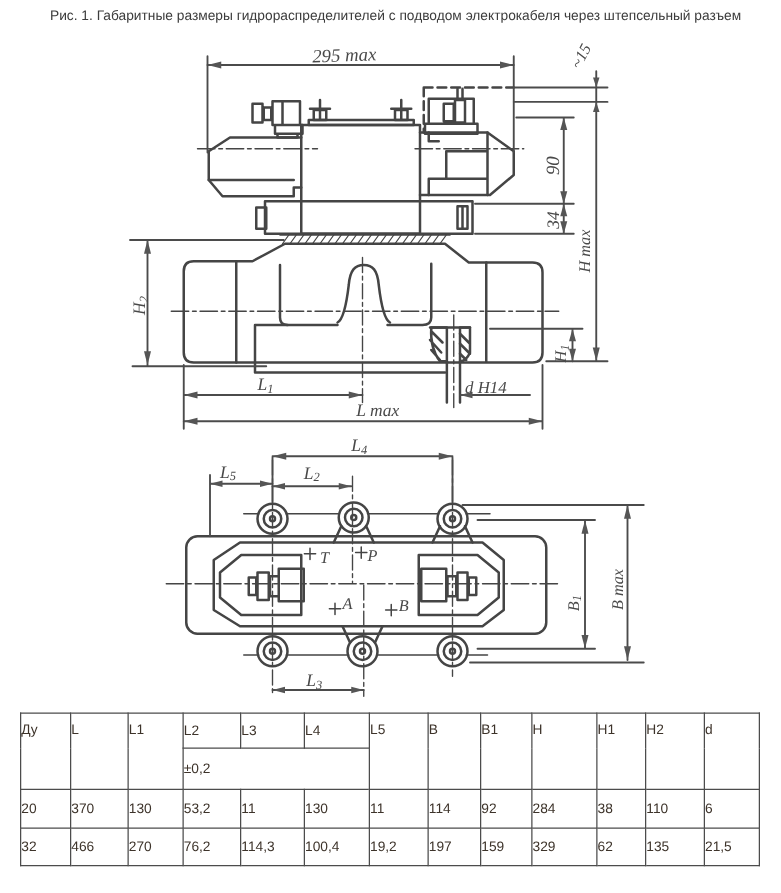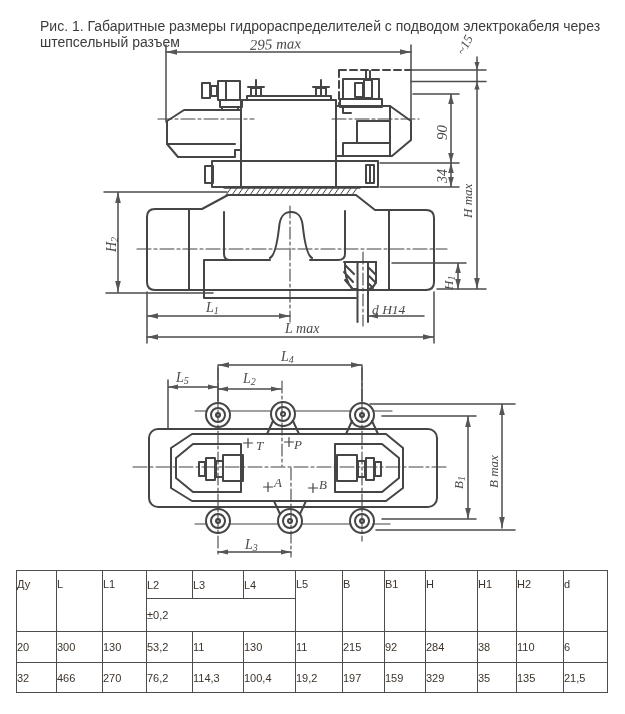--- a/index.html
+++ b/index.html
@@ -1,17 +1,17 @@
 <!DOCTYPE html>
 <html><head>
 <meta charset="utf-8">
 <style>
 html,body{margin:0;padding:0;background:#ffffff;width:625px;height:714px;overflow:hidden}
 body{font-family:"Liberation Sans",sans-serif;position:relative}
-#cap{position:absolute;left:40px;top:18px;font-size:14px;color:#3c3c3c;letter-spacing:0}
+#cap{position:absolute;left:40px;top:7px;font-size:11px;color:#3c3c3c;letter-spacing:0}
 #dwg{position:absolute;left:0;top:0}
 table{position:absolute;left:16px;top:570px;border-collapse:collapse;table-layout:fixed;font-size:11px;color:#3d332a}
 td{border:1px solid #4c4c4c;text-align:left;padding:0;vertical-align:middle}
 td.tp{vertical-align:top;padding-top:7px}
 </style>
 </head>
 <body>
 
 <div id="cap">Рис. 1. Габаритные размеры гидрораспределителей с подводом электрокабеля через штепсельный разъем</div>
 <svg id="dwg" width="625" height="714" viewBox="0 0 625 714" fill="none" stroke-linecap="round" stroke-linejoin="round">
@@ -295,42 +295,42 @@
         <td class="tp" rowspan="2">H</td>
         <td class="tp" rowspan="2">H1</td>
         <td class="tp" rowspan="2">H2</td>
         <td class="tp" rowspan="2">d</td>
       </tr>
 <tr style="height:33px">
         <td colspan="3">±0,2</td>
       </tr>
 <tr style="height:31px">
         <td>20</td>
-        <td>300</td>
+        <td>370</td>
         <td>130</td>
         <td>53,2</td>
         <td>11</td>
         <td>130</td>
         <td>11</td>
-        <td>215</td>
+        <td>114</td>
         <td>92</td>
         <td>284</td>
         <td>38</td>
         <td>110</td>
         <td>6</td>
       </tr>
 <tr style="height:30px">
         <td>32</td>
         <td>466</td>
         <td>270</td>
         <td>76,2</td>
         <td>114,3</td>
         <td>100,4</td>
         <td>19,2</td>
         <td>197</td>
         <td>159</td>
         <td>329</td>
-        <td>35</td>
+        <td>62</td>
         <td>135</td>
         <td>21,5</td>
       </tr>
 </tbody>
   </table>
 
 </body></html>

